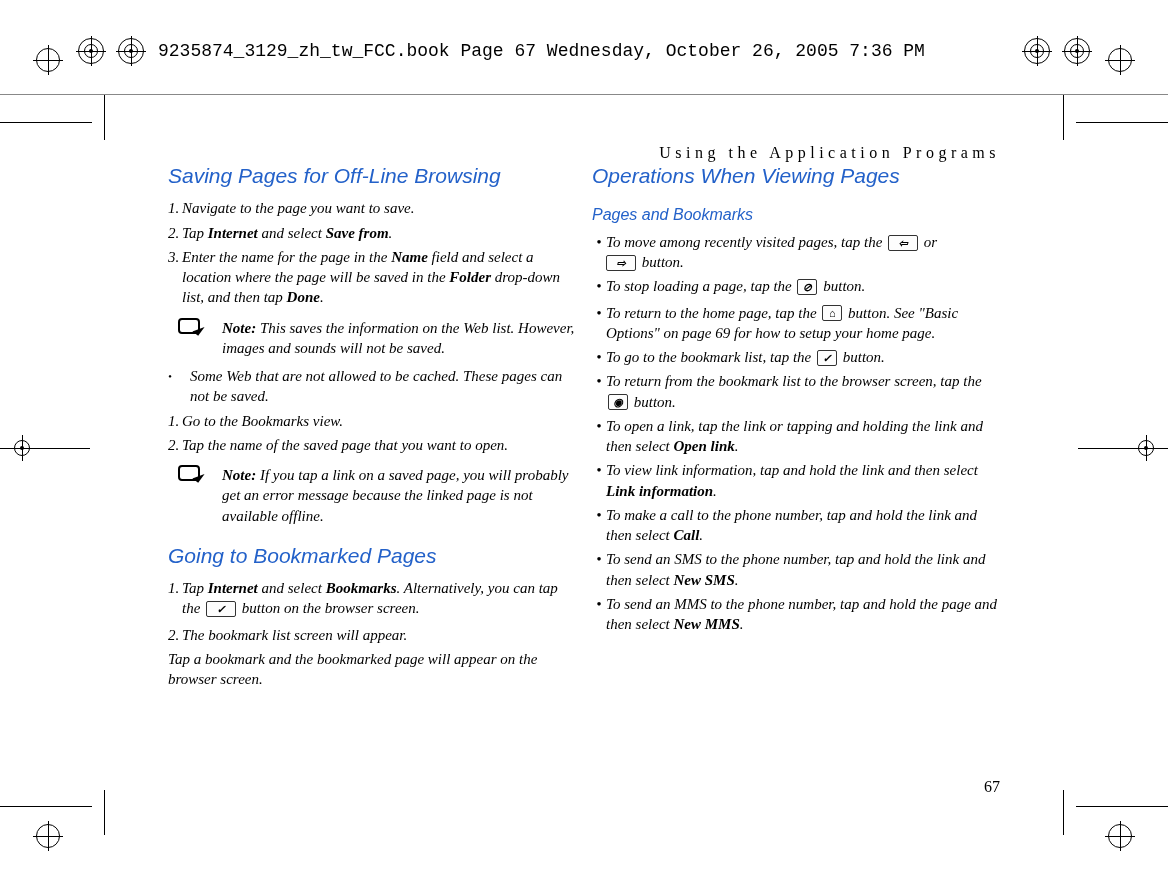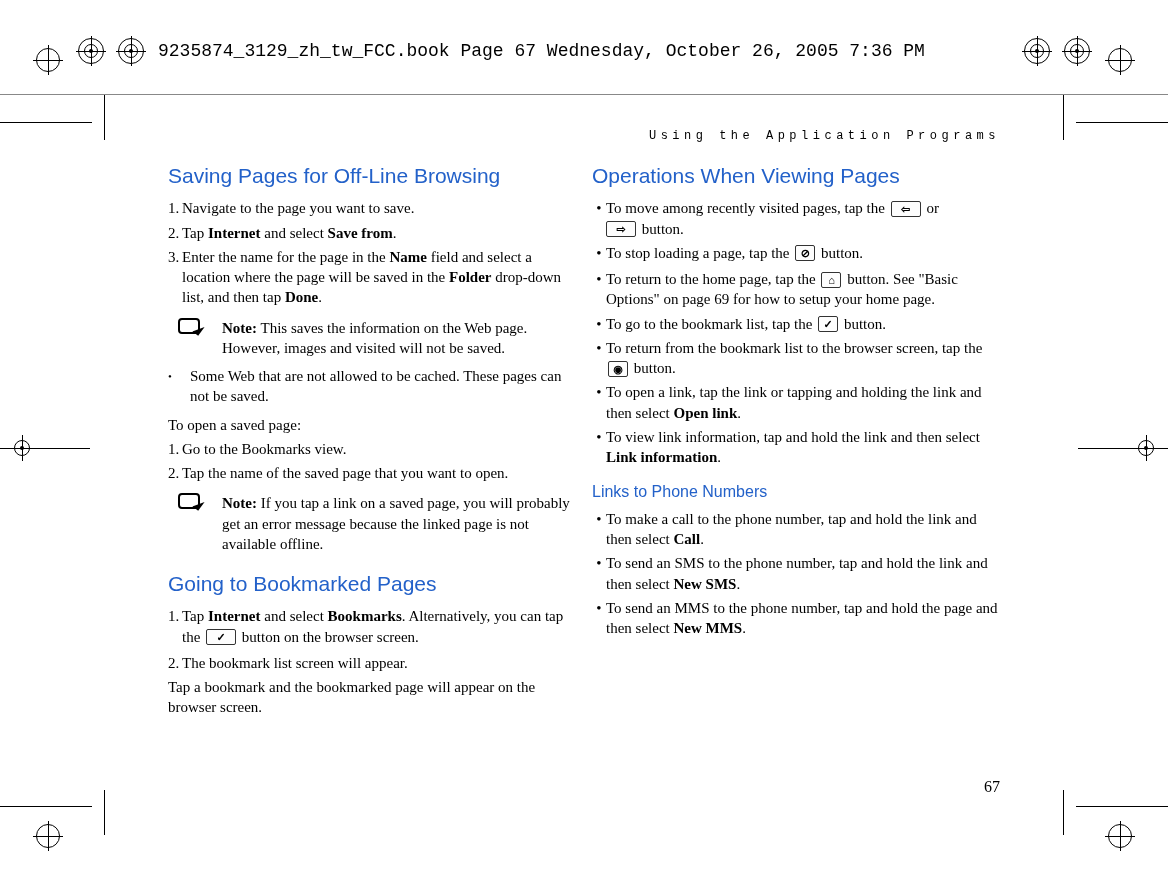--- a/index.html
+++ b/index.html
@@ -59,27 +59,27 @@
   .page {
     position:absolute;
     left:168px; top:128px;
     width:832px;
     display:flex;
     gap:32px;
   }
   .col { flex:1; }
   .running-head {
     position:absolute;
-    right:0; top:0;
-    font-family: Liberation Mono, monospace;
-    font-size:12px;
+    right:0; top:14px;
+    font-family: Liberation Serif, serif;
+    font-size:16px;
     letter-spacing: 4.5px;
     color:#000;
   }
-  .page-content { position:relative; padding-top:32px; width:100%; display:flex; gap:16px; }
+  .page-content { position:relative; padding-top:32px; width:100%; display:flex; gap:16px;font-style:italic; }
   h2 {
     font-family: Arial, Helvetica, sans-serif;
     font-weight: 400;
     color: #2361c9;
     font-size: 21px;
     margin-top: 2px;
     margin-bottom: 8px;
   }
   h3 {
     font-family: Arial, Helvetica, sans-serif;
@@ -236,29 +236,28 @@
       <div class="step">
           <span class="n">3.</span>
           <span class="body"><span>Enter the name for the page in the </span><b>Name</b><span> field and select a location where the page will be saved in the </span><b>Folder</b><span> drop-down list, and then tap </span><b>Done</b><span>.</span></span>
         </div>
 
       <div class="note-block">
         <div class="note-icon">
             <div class="bubble"></div>
             <div class="tail"></div>
           </div>
-        <div class="note-text"><b>Note:</b><span> This saves the information on the Web page. However, images and visited will not be saved.</span></div>
+        <div class="note-text"><b>Note:</b><span> This saves the information on the Web list. However, images and sounds will not be saved.</span></div>
       </div>
 
       <div class="bullet-row">
         <span class="sm-dot"></span>
         <span class="body">Some Web that are not allowed to be cached. These pages can not be saved.</span>
       </div>
 
-      <p style="margin-top:8px;">To open a saved page:</p>
       <div class="step">
           <span class="n">1.</span>
           <span class="body">Go to the Bookmarks view.</span>
         </div>
       <div class="step">
           <span class="n">2.</span>
           <span class="body">Tap the name of the saved page that you want to open.</span>
         </div>
 
       <div class="note-block">
@@ -280,20 +279,21 @@
           <span class="n">2.</span>
           <span class="body">The bookmark list screen will appear.</span>
         </div>
 
       <p style="margin-top:1px;">Tap a bookmark and the bookmarked page will appear on the browser screen.</p>
     </div>
 
     <div class="col">
       <h2>Operations When Viewing Pages</h2>
 
+      <h3>Pages and Bookmarks</h3>
 
       <div class="bullet-row">
           <span class="dot">•</span>
           <span class="body"><span>To move among recently visited pages, tap the </span><span class="btn-icon">⇦</span><span> or </span><br><span class="btn-icon" style="margin-left:0;">⇨</span><span> button.</span></span>
         </div>
 
       <div class="bullet-row">
           <span class="dot">•</span>
           <span class="body"><span>To stop loading a page, tap the </span><span class="btn-icon sq">⊘</span><span> button.</span></span>
         </div>
@@ -316,21 +316,20 @@
 
       <div class="bullet-row">
           <span class="dot">•</span>
           <span class="body"><span>To open a link, tap the link or tapping and holding the link and then select </span><b>Open link</b><span>.</span></span>
         </div>
       <div class="bullet-row">
           <span class="dot">•</span>
           <span class="body"><span>To view link information, tap and hold the link and then select </span><b>Link information</b><span>.</span></span>
         </div>
 
-      <h3>Links to Phone Numbers</h3>
 
       <div class="bullet-row">
           <span class="dot">•</span>
           <span class="body"><span>To make a call to the phone number, tap and hold the link and then select </span><b>Call</b><span>.</span></span>
         </div>
       <div class="bullet-row">
           <span class="dot">•</span>
           <span class="body"><span>To send an SMS to the phone number, tap and hold the link and then select </span><b>New SMS</b><span>.</span></span>
         </div>
       <div class="bullet-row">

